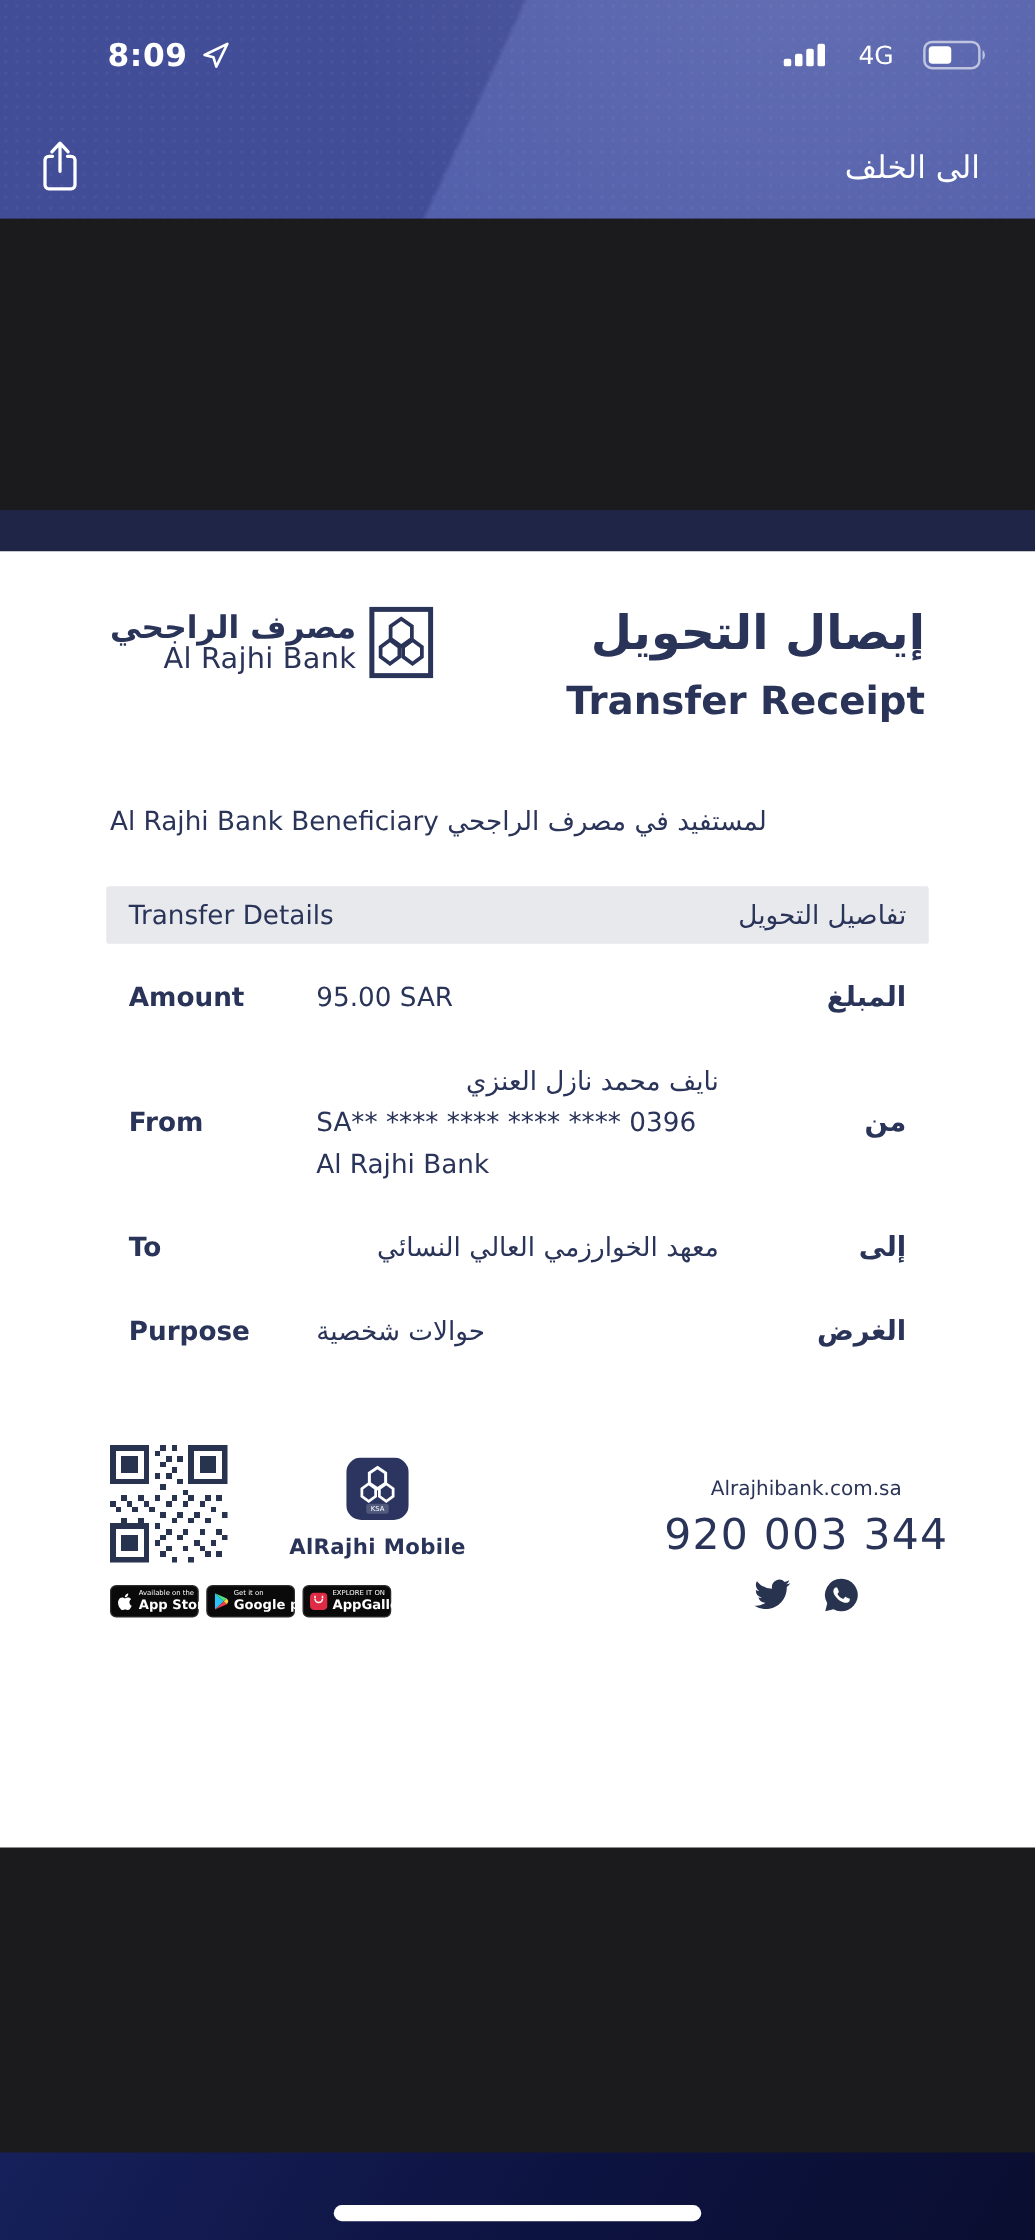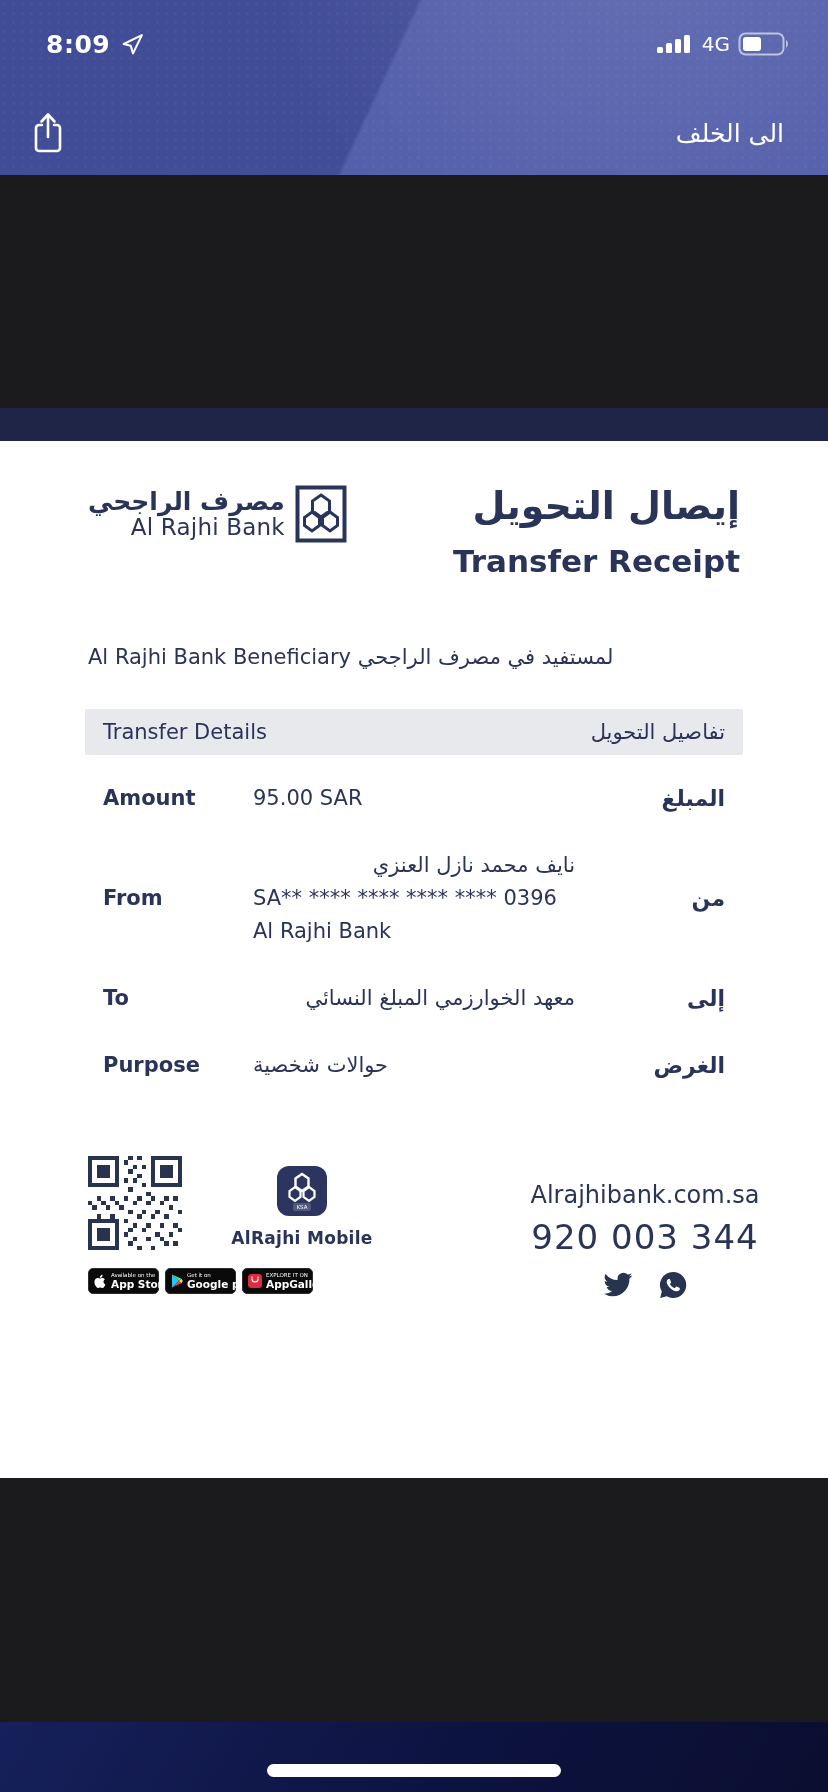--- a/index.html
+++ b/index.html
@@ -14,22 +14,22 @@
       linear-gradient(115deg, rgba(10,16,60,0.14) 46%, rgba(255,255,255,0.05) 46.5%),
       #4a57a6;
     color:#fff;
   }
   .header::after{content:"";position:absolute;inset:0;
     background-image:radial-gradient(rgba(255,255,255,0.07) 1.2px, transparent 1.6px);
     background-size:9px 9px;opacity:.5;pointer-events:none;}
   .status-bar{position:absolute;top:22px;left:0;width:100%;height:44px;
     display:flex;align-items:center;justify-content:space-between;padding:0 36px 0 46px;}
   .time-wrap{display:flex;align-items:center;gap:10px;}
-  .time{font-size:25px;font-weight:bold;letter-spacing:.5px;}
-  .status-right{display:flex;align-items:center;gap:8px;}
+  .time{font-size:25px;font-weight:bold;letter-spacing:.5px;margin-left:40px;}
+  .status-right{display:flex;align-items:center;gap:23px;}
   .net{font-size:20px;font-weight:500;}
   .navbar{position:absolute;left:0;bottom:18px;width:100%;
     display:flex;align-items:center;justify-content:space-between;padding:0 44px 0 30px;}
   .back-label{font-size:25px;color:#fff;}
 
   
   .viewer-top{position:absolute;top:175px;left:0;width:828px;height:233px;background:#1b1b1d;}
   .page-strip{position:absolute;top:408px;left:0;width:828px;height:33px;background:#1f2546;}
   .viewer-bottom{position:absolute;top:1478px;left:0;width:828px;height:244px;background:#1b1b1d;}
   .footer-bar{position:absolute;top:1722px;left:0;width:828px;height:70px;
@@ -72,21 +72,21 @@
   .app-icon{display:inline-block;}
   .app-name{margin-top:8px;font-size:17px;font-weight:bold;color:#2a3459;letter-spacing:.3px;}
   .badges{position:absolute;left:0;top:112px;display:flex;gap:6px;}
   .badge{width:71px;height:26px;background:#0a0a0a;border-radius:5px;color:#fff;
     display:flex;align-items:center;gap:4px;padding:0 5px;border:1px solid #2c2c2c;}
   .badge-txt{display:flex;flex-direction:column;line-height:1;}
   .badge-top{font-size:5.5px;white-space:nowrap;}
   .badge-bottom{font-size:10.5px;font-weight:bold;white-space:nowrap;}
   .footer-right{position:absolute;left:470px;top:25px;width:350px;
     display:flex;flex-direction:column;align-items:center;}
-  .website{font-size:24px;color:#2a3459;}
+  .website{font-size:16px;color:#2a3459;}
   .phone{font-size:34px;color:#2a3459;margin-top:8px;letter-spacing:1px;}
   .social{display:flex;gap:26px;margin-top:14px;align-items:center;}
 
   svg{display:block;}
 </style>
 </head>
 <body>
 
 <div class="screen">
 
@@ -181,21 +181,21 @@
           <div dir="rtl">نايف محمد نازل العنزي</div>
           <div class="ltr">SA** **** **** **** **** 0396</div>
           <div>Al Rajhi Bank</div>
         </div>
         <div class="row-label-ar" dir="rtl">من</div>
       </div>
 
       <div class="row">
         <div class="row-label-en">To</div>
         <div class="row-center">
-          <div dir="rtl">معهد الخوارزمي المبلغ النسائي</div>
+          <div dir="rtl">معهد الخوارزمي العالي النسائي</div>
         </div>
         <div class="row-label-ar" dir="rtl">إلى</div>
       </div>
 
       <div class="row">
         <div class="row-label-en">Purpose</div>
         <div class="row-center"><span dir="rtl">حوالات شخصية</span></div>
         <div class="row-label-ar" dir="rtl">الغرض</div>
       </div>
     </div>

